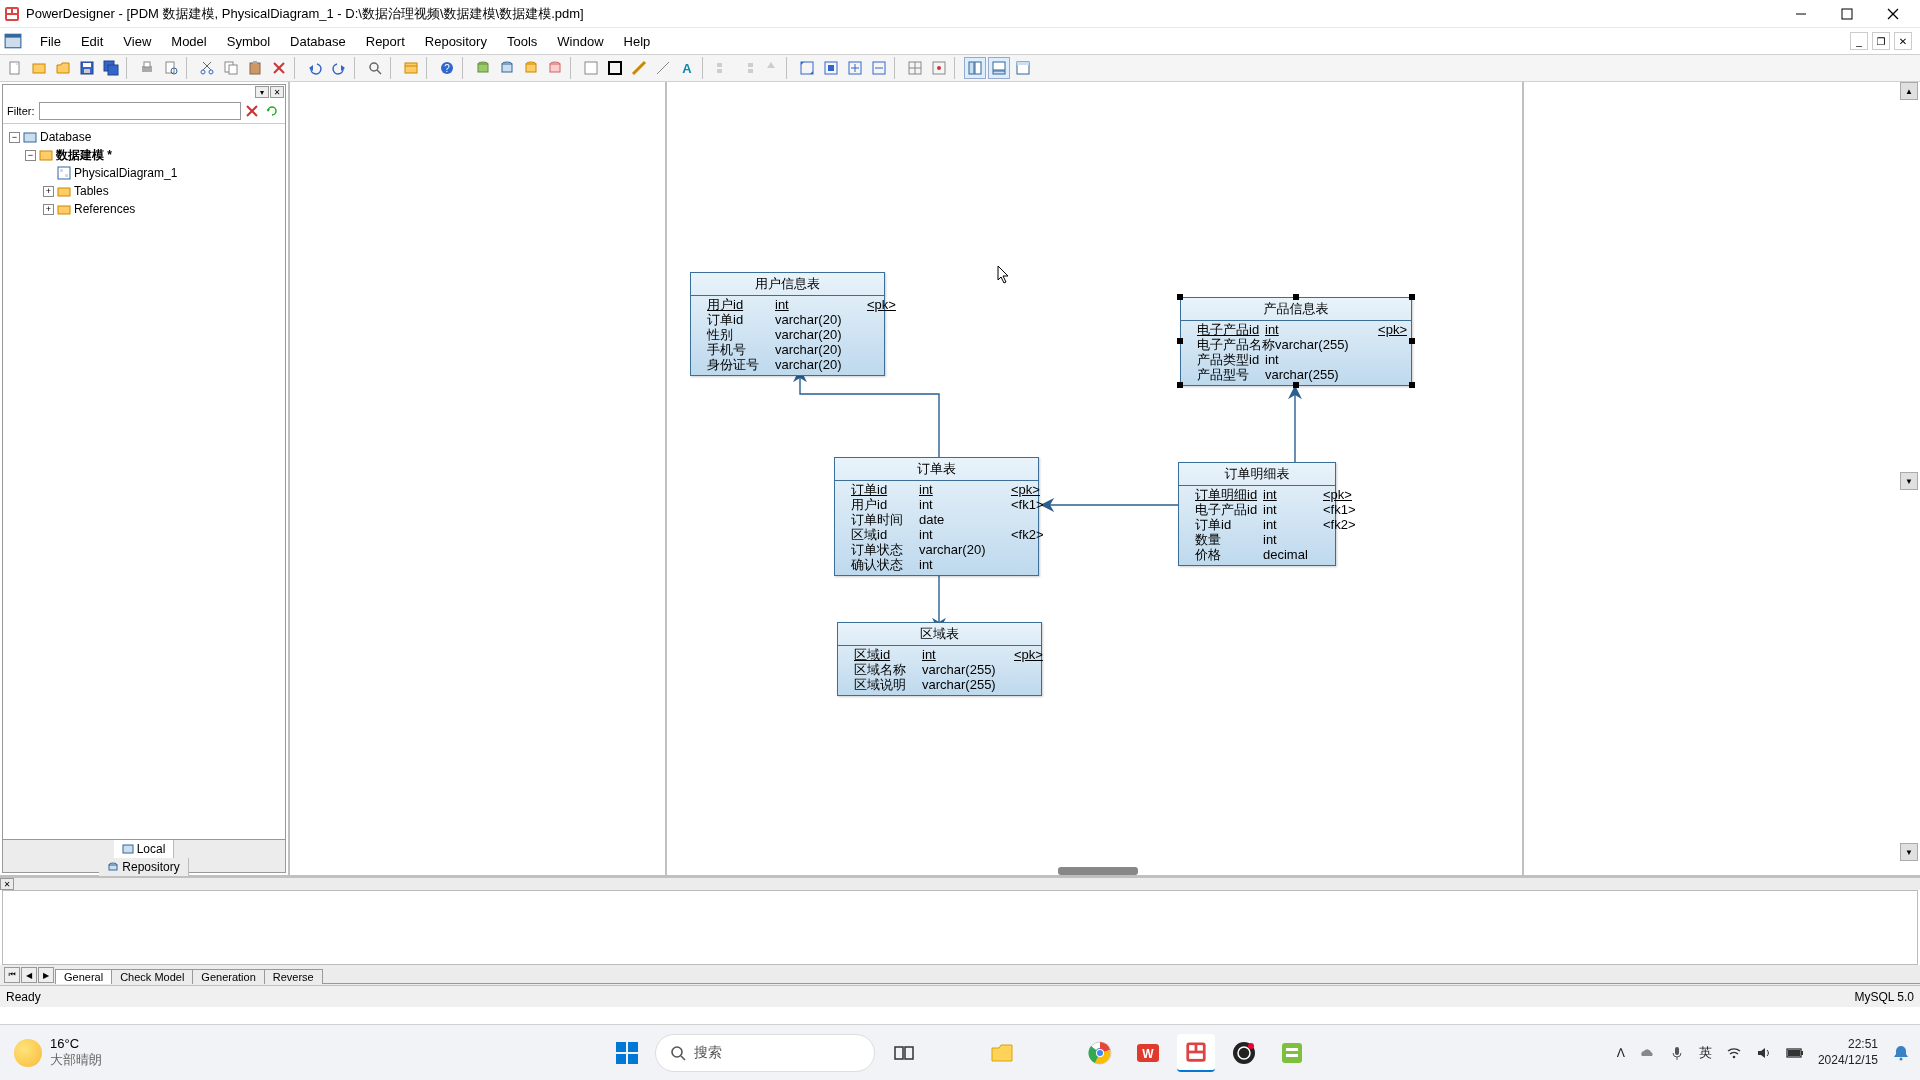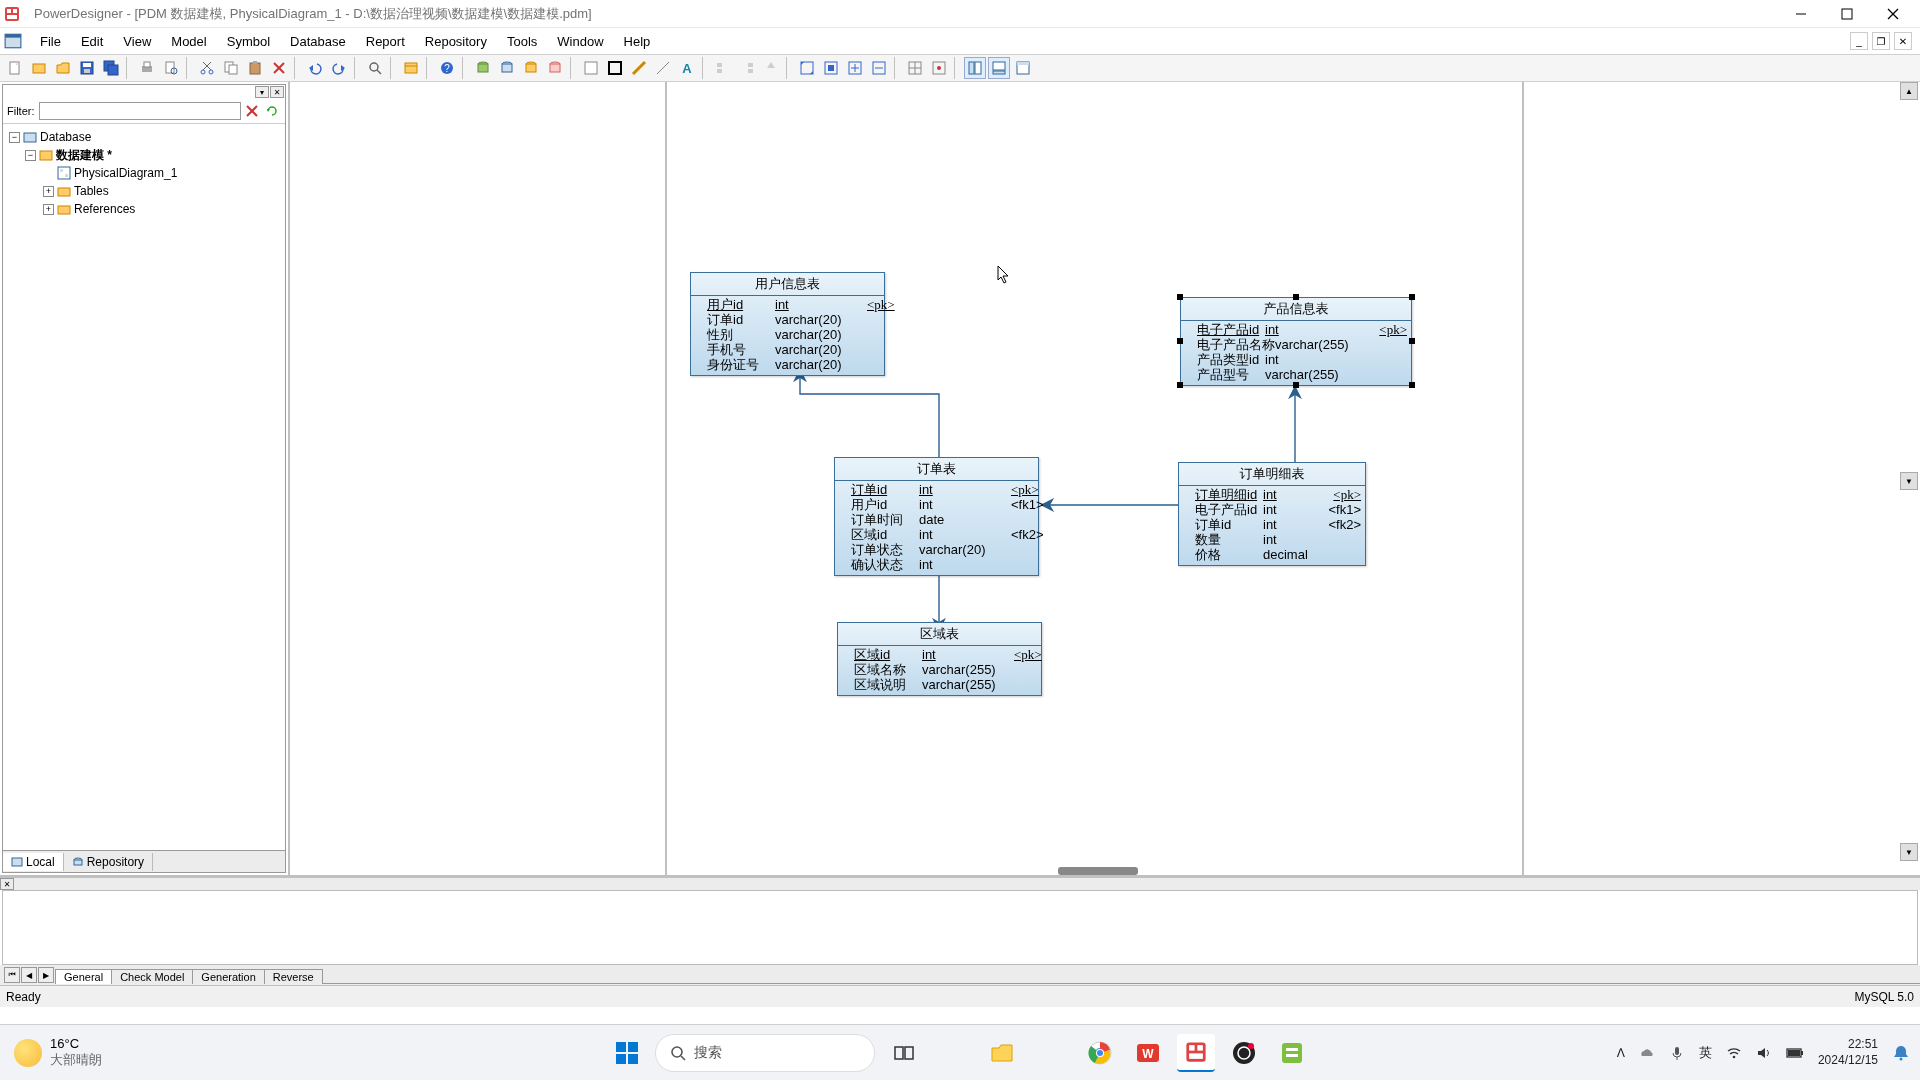--- a/index.html
+++ b/index.html
@@ -1,21 +1,21 @@
 <!DOCTYPE html>
 <html><head>
 <meta charset="utf-8">
 <style>
 * { margin: 0; padding: 0; box-sizing: border-box; font-family: "Segoe UI", Tahoma, sans-serif; }
 body { background: #fff; width: 1920px; height: 1080px; overflow: hidden; font-size: 12px; }
 
 
 .titlebar { height: 28px; background: #fff; display: flex; align-items: center; padding: 0 4px; border-bottom: 1px solid #e8e8e8; }
 .titlebar .app-icon { width: 16px; height: 16px; margin-right: 6px; }
-.titlebar .title-text { flex: 1; font-size: 13px; color: #737373; margin-left: 8px; }
+.titlebar .title-text { flex: 1; font-size: 13px; color: #000000; }
 .titlebar .win-btn { width: 46px; height: 28px; display: flex; align-items: center; justify-content: center; color: #000; cursor: pointer; }
 
 
 .menubar { height: 26px; background: #fff; display: flex; align-items: center; padding: 0 4px; }
 .menubar .menu-icon { width: 18px; height: 18px; margin-right: 8px; }
 .menu-item { padding: 3px 10px; font-size: 13px; cursor: pointer; text-decoration: underline; text-decoration-color: transparent; }
 .menubar .right-icons { margin-left: auto; display: flex; gap: 4px; padding-right: 4px; }
 .right-icons .ri { width: 18px; height: 18px; display:flex; align-items:center; justify-content:center; border:1px solid #ccc; font-size:10px; cursor:pointer; }
 
 
@@ -33,21 +33,21 @@
 .filter-row label { font-size: 11px; margin-right: 4px; }
 .filter-row input { flex: 1; height: 18px; border: 1px solid #999; font-size: 11px; padding: 0 2px; }
 .filter-row .fbtn { width: 18px; height: 18px; margin-left: 2px; display:flex; align-items:center; justify-content:center; cursor:pointer; }
 .tree { flex: 1; padding: 4px; font-size: 12px; overflow:auto; }
 .tree-row { display: flex; align-items: center; height: 18px; cursor: pointer; white-space: nowrap; }
 .tree-row .exp { width: 11px; height: 11px; border: 1px solid #888; display:flex; align-items:center; justify-content:center; font-size:9px; line-height:1; margin-right:3px; background:#fff; }
 .tree-row .icn { width: 14px; height: 14px; margin-right: 3px; display:inline-block; }
 .tree-row.l0 { padding-left: 2px; }
 .tree-row.l1 { padding-left: 18px; }
 .tree-row.l2 { padding-left: 36px; }
-.sidebar-tabs { height: 22px; border-top: 1px solid #999; display:flex; align-items:center; background:#ececec; }
+.sidebar-tabs { height: 33px; border-top: 1px solid #999; display:flex; align-items:center; background:#ececec;flex-direction:column; }
 .sidebar-tabs .stab { padding: 2px 8px; font-size: 12px; font-family: "Courier New", monospace; cursor:pointer; display:flex; align-items:center; gap:3px; border-right:1px solid #bbb; background:#fff; }
 .sidebar-tabs .stab .sicn { width:12px; height:12px; }
 
 
 .canvas-wrap { flex: 1; position: relative; background: #fff; overflow: hidden; }
 .canvas { position: absolute; top: 0; left: 0; right: 0; bottom: 0; }
 .ruler-gap { position:absolute; left:340px; top:0; width:2px; height:100%; background:#c0c0c0; }
 .ruler-gap2 { position:absolute; left:1200px; top:0; width:2px; height:100%; background:#c0c0c0; }
 .hscroll { position:absolute; bottom:0; left:50%; width:80px; height:8px; background:#888; border-radius:3px; }
 .vscroll-track { position:absolute; right:2px; top:0; bottom:14px; width:18px; }
@@ -60,21 +60,21 @@
 .entity { position: absolute; background: linear-gradient(#e9f3fa, #bed9ed); border: 1px solid #3b6e99; font-family: SimSun, "Courier New", monospace; font-size: 13px; box-shadow: 1px 1px 2px rgba(0,0,0,0.2); }
 .entity.selected { }
 .entity .e-title { text-align: center; padding: 2px 4px; border-bottom: 1px solid #3b6e99; font-weight: normal; }
 .entity .e-body { padding: 1px 4px 3px 16px; }
 .entity .col { display: flex; white-space: nowrap; line-height: 15px; }
 .entity .cname { min-width: 68px; }
 .entity .cname.u { text-decoration: underline; }
 .entity .ctype { min-width: 92px; }
 .entity .ctype.u { text-decoration: underline; }
 .entity .ckey { text-align: right; flex:1; }
-.entity .ckey.u { text-decoration: underline; font-family: Liberation Serif, serif; }
+.entity .ckey.u { text-decoration: underline; }
 .sel-handle { position:absolute; width:6px; height:6px; background:#000; }
 
 
 svg.connectors { position: absolute; top: 0; left: 0; width: 100%; height: 100%; pointer-events: none; }
 
 
 .cursor { position:absolute; width:14px; height:20px; pointer-events:none; }
 
 
 .output-panel { height: 110px; border-top: 3px solid #c0c0c0; display: flex; flex-direction: column; }
@@ -589,21 +589,21 @@
               <span class="ckey"></span>
             </div>
             <div class="col">
               <span class="cname">确认状态</span>
               <span class="ctype">int</span>
               <span class="ckey"></span>
             </div>
           </div>
       </div>
 
-      <div class="entity" style="left:888px; top:380px; width:188px;">
+      <div class="entity" style="left:888px; top:380px; width:158px;">
         <div class="e-title">订单明细表</div>
         <div class="e-body" id="cols-orderdetail">
             <div class="col">
               <span class="cname u">订单明细id</span>
               <span class="ctype u" style="min-width: 60px;">int</span>
               <span class="ckey u">&lt;pk&gt;</span>
             </div>
             <div class="col">
               <span class="cname">电子产品id</span>
               <span class="ctype" style="min-width: 60px;">int</span>

